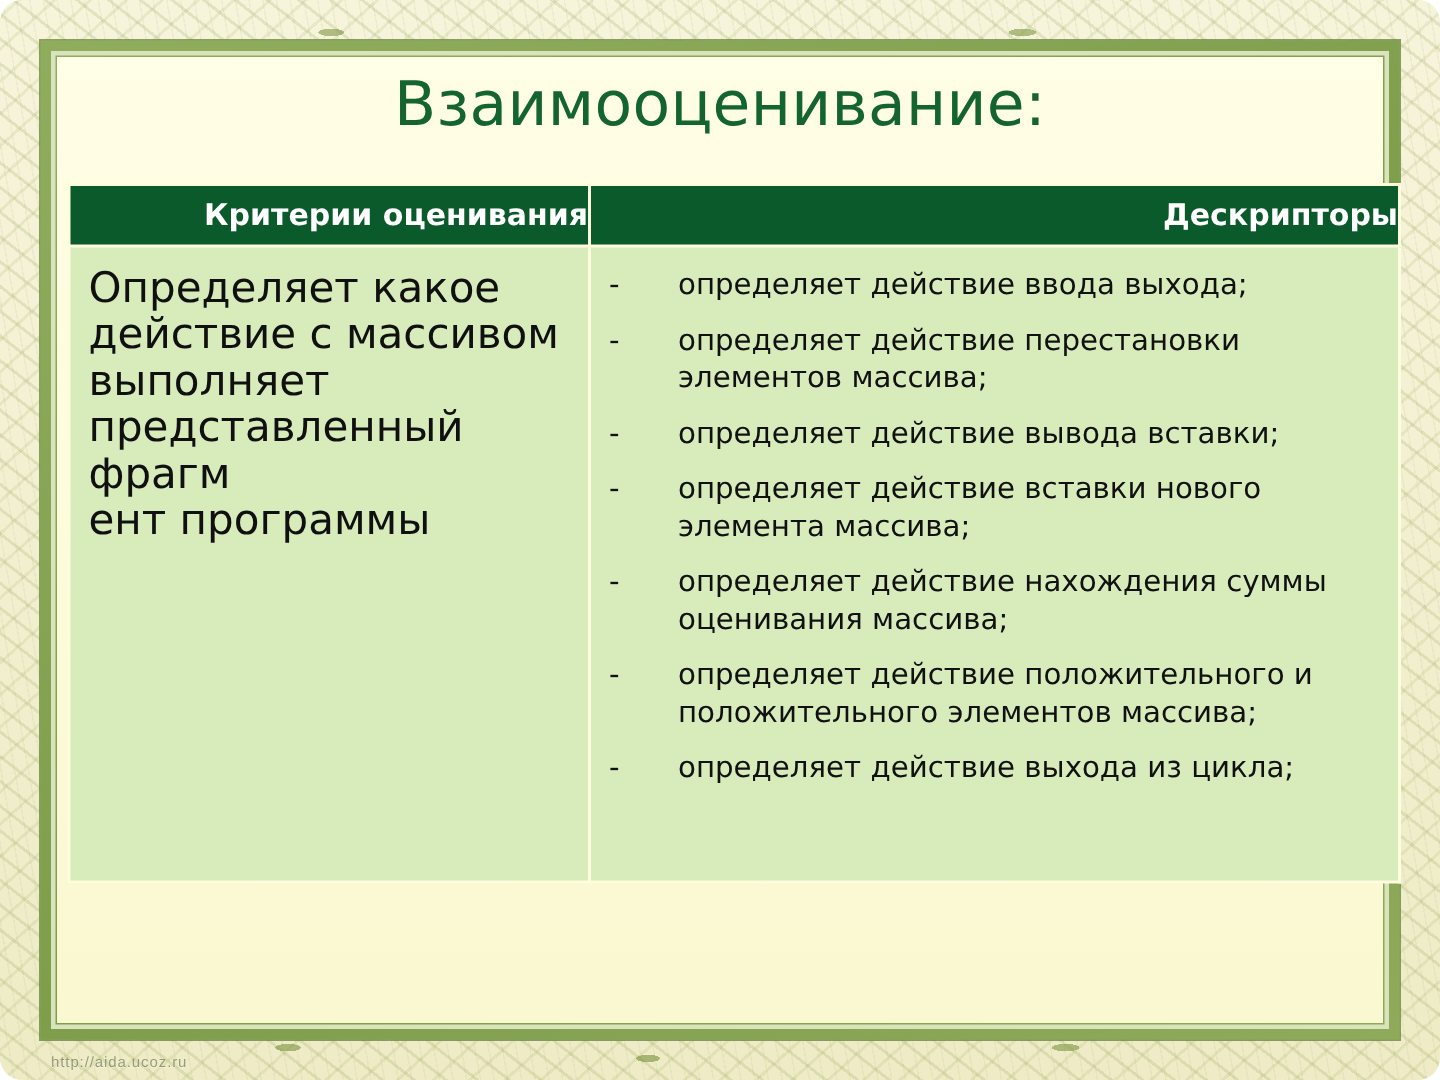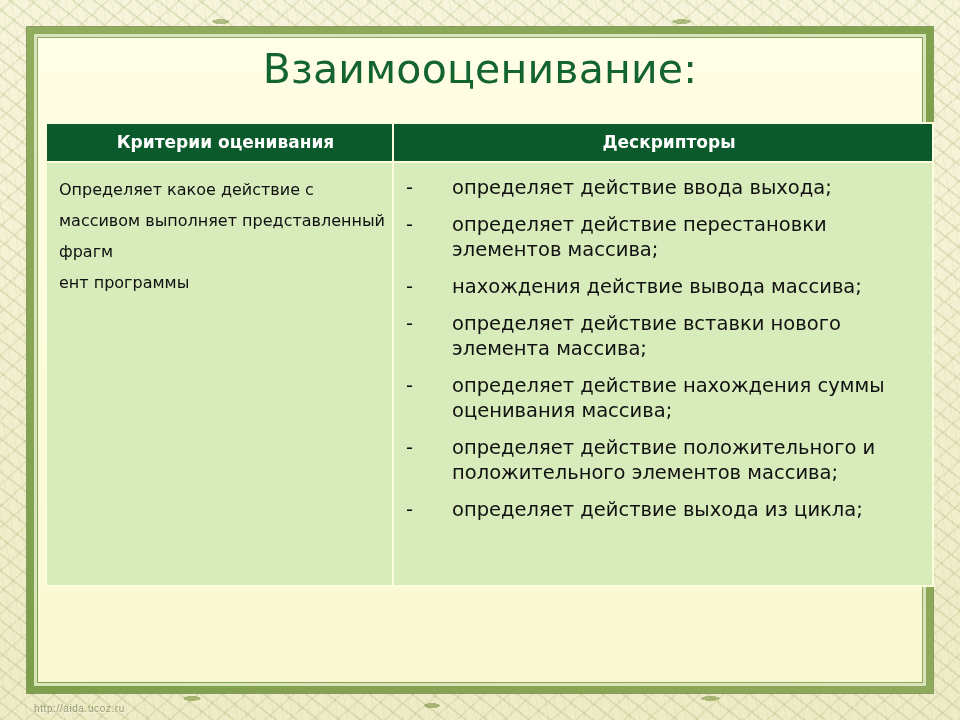--- a/index.html
+++ b/index.html
@@ -16,20 +16,21 @@
   }
 
   
   .slide {
     position: relative;
     width: 960px;
     height: 720px;
     box-sizing: border-box;
     overflow: hidden;
     background: #f2f0cf;
+    border-radius: 15px;
   }
 
   
   .floral-band {
     position: absolute;
     inset: 0;
     background-color: #f4f1d2;
     background-image:
       radial-gradient(ellipse 10px 3px at 12% 6%, rgba(110,140,55,.75) 0 60%, transparent 62%),
       radial-gradient(ellipse 14px 4px at 23% 3%, rgba(128,152,70,.6) 0 60%, transparent 62%),
@@ -109,23 +110,23 @@
     width: 887px;
     border-collapse: collapse;
     table-layout: fixed;
   }
   .eval-table col.c-criteria { width: 347px; }
   .eval-table col.c-descriptors { width: 540px; }
 
   .eval-table thead th {
     background: #0b5a2c;
     color: #ffffff;
-    font-size: 17px;
+    font-size: 20px;
     font-weight: bold;
-    text-align: center;
+    text-align: right;
     padding: 7px 0 8px 12px;
     border: 2px solid #fdfcdd;
     box-sizing: border-box;
     height: 39px;
     vertical-align: middle;
     white-space: nowrap;
   }
 
   .eval-table tbody td {
     background: #d7ebbb;
@@ -133,21 +134,21 @@
     box-sizing: border-box;
     vertical-align: top;
     padding: 0;
   }
 
   
   .criteria-cell { height: 424px; }
   .criteria-text {
     padding: 11px 6px 0 12px;
     color: #101010;
-    font-size: 16px;
+    font-size: 28px;
     line-height: 31px;
     white-space: pre-line;
   }
 
   
   .descriptor-list {
     list-style: none;
     margin: 0;
     padding: 12px 10px 0 12px;
   }
@@ -226,21 +227,21 @@
                 <span>определяет действие ввода выхода;</span>
               </li>
 
               <li class="descriptor-item">
                 <span class="descriptor-dash">-</span>
                 <span>определяет действие перестановки элементов массива;</span>
               </li>
 
               <li class="descriptor-item">
                 <span class="descriptor-dash">-</span>
-                <span>нахождения действие вывода массива;</span>
+                <span>определяет действие вывода вставки;</span>
               </li>
 
               <li class="descriptor-item">
                 <span class="descriptor-dash">-</span>
                 <span>определяет действие вставки нового элемента массива;</span>
               </li>
 
               <li class="descriptor-item">
                 <span class="descriptor-dash">-</span>
                 <span>определяет действие нахождения суммы оценивания массива;</span>

